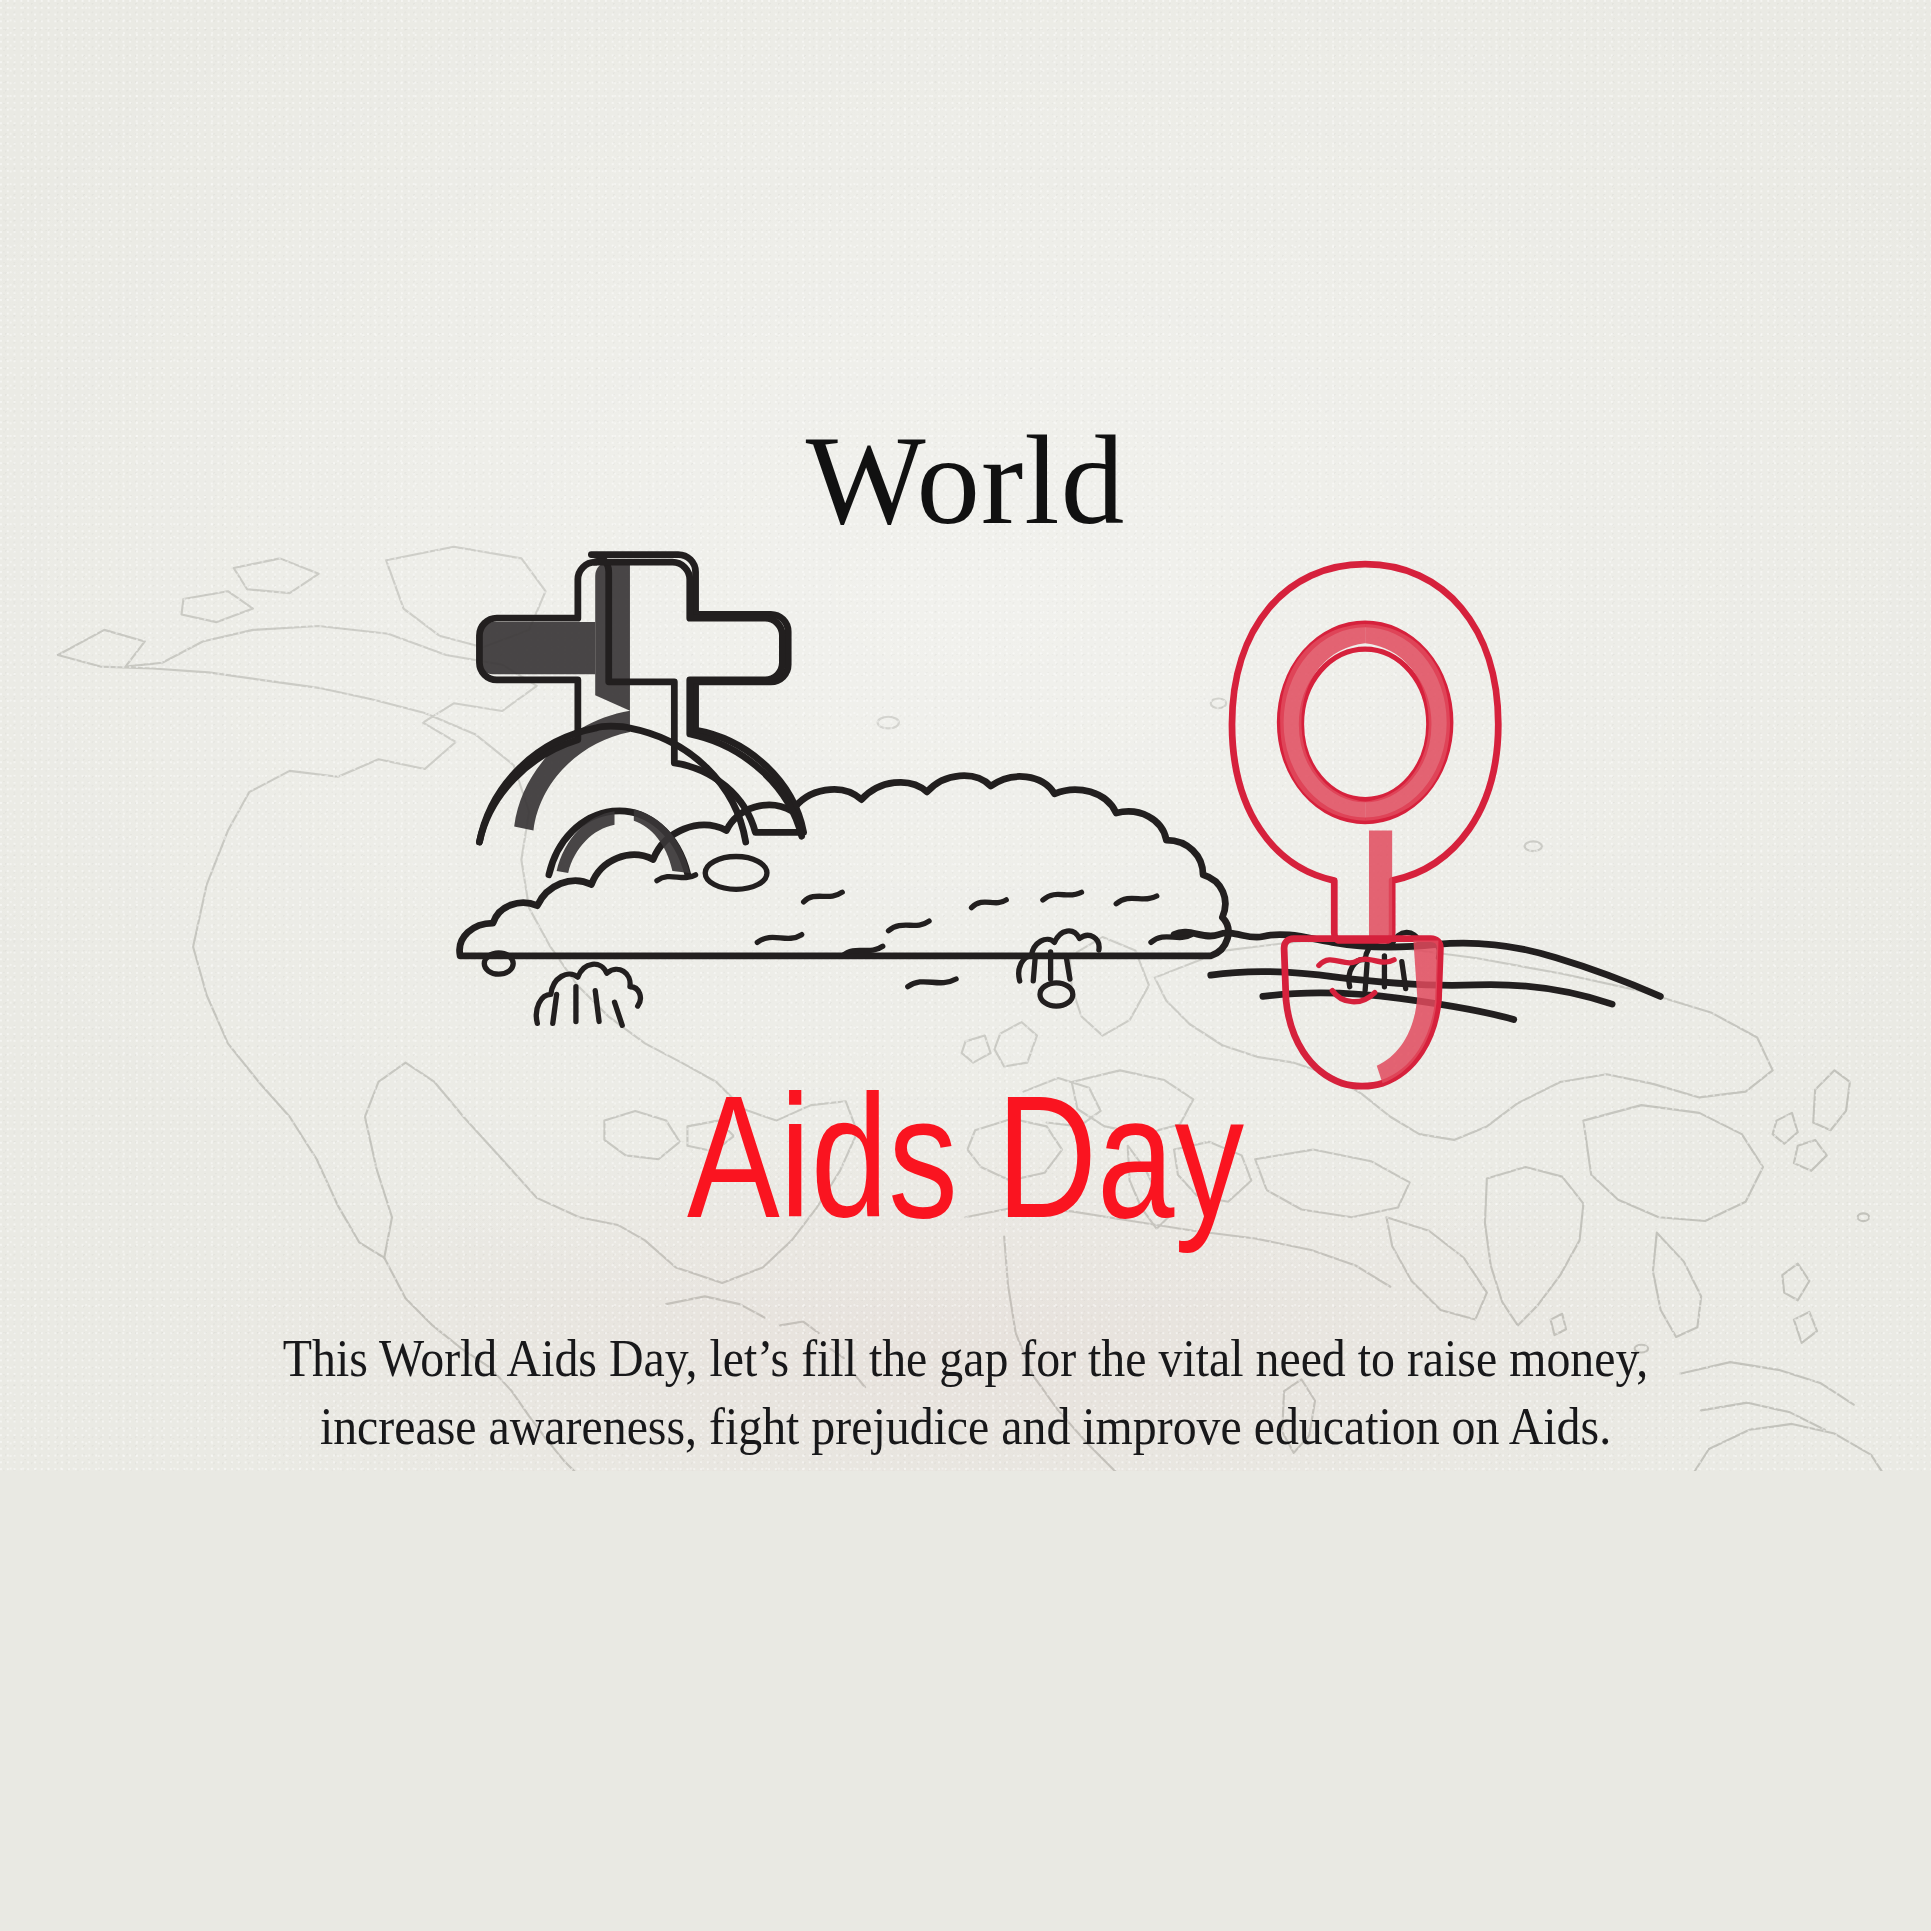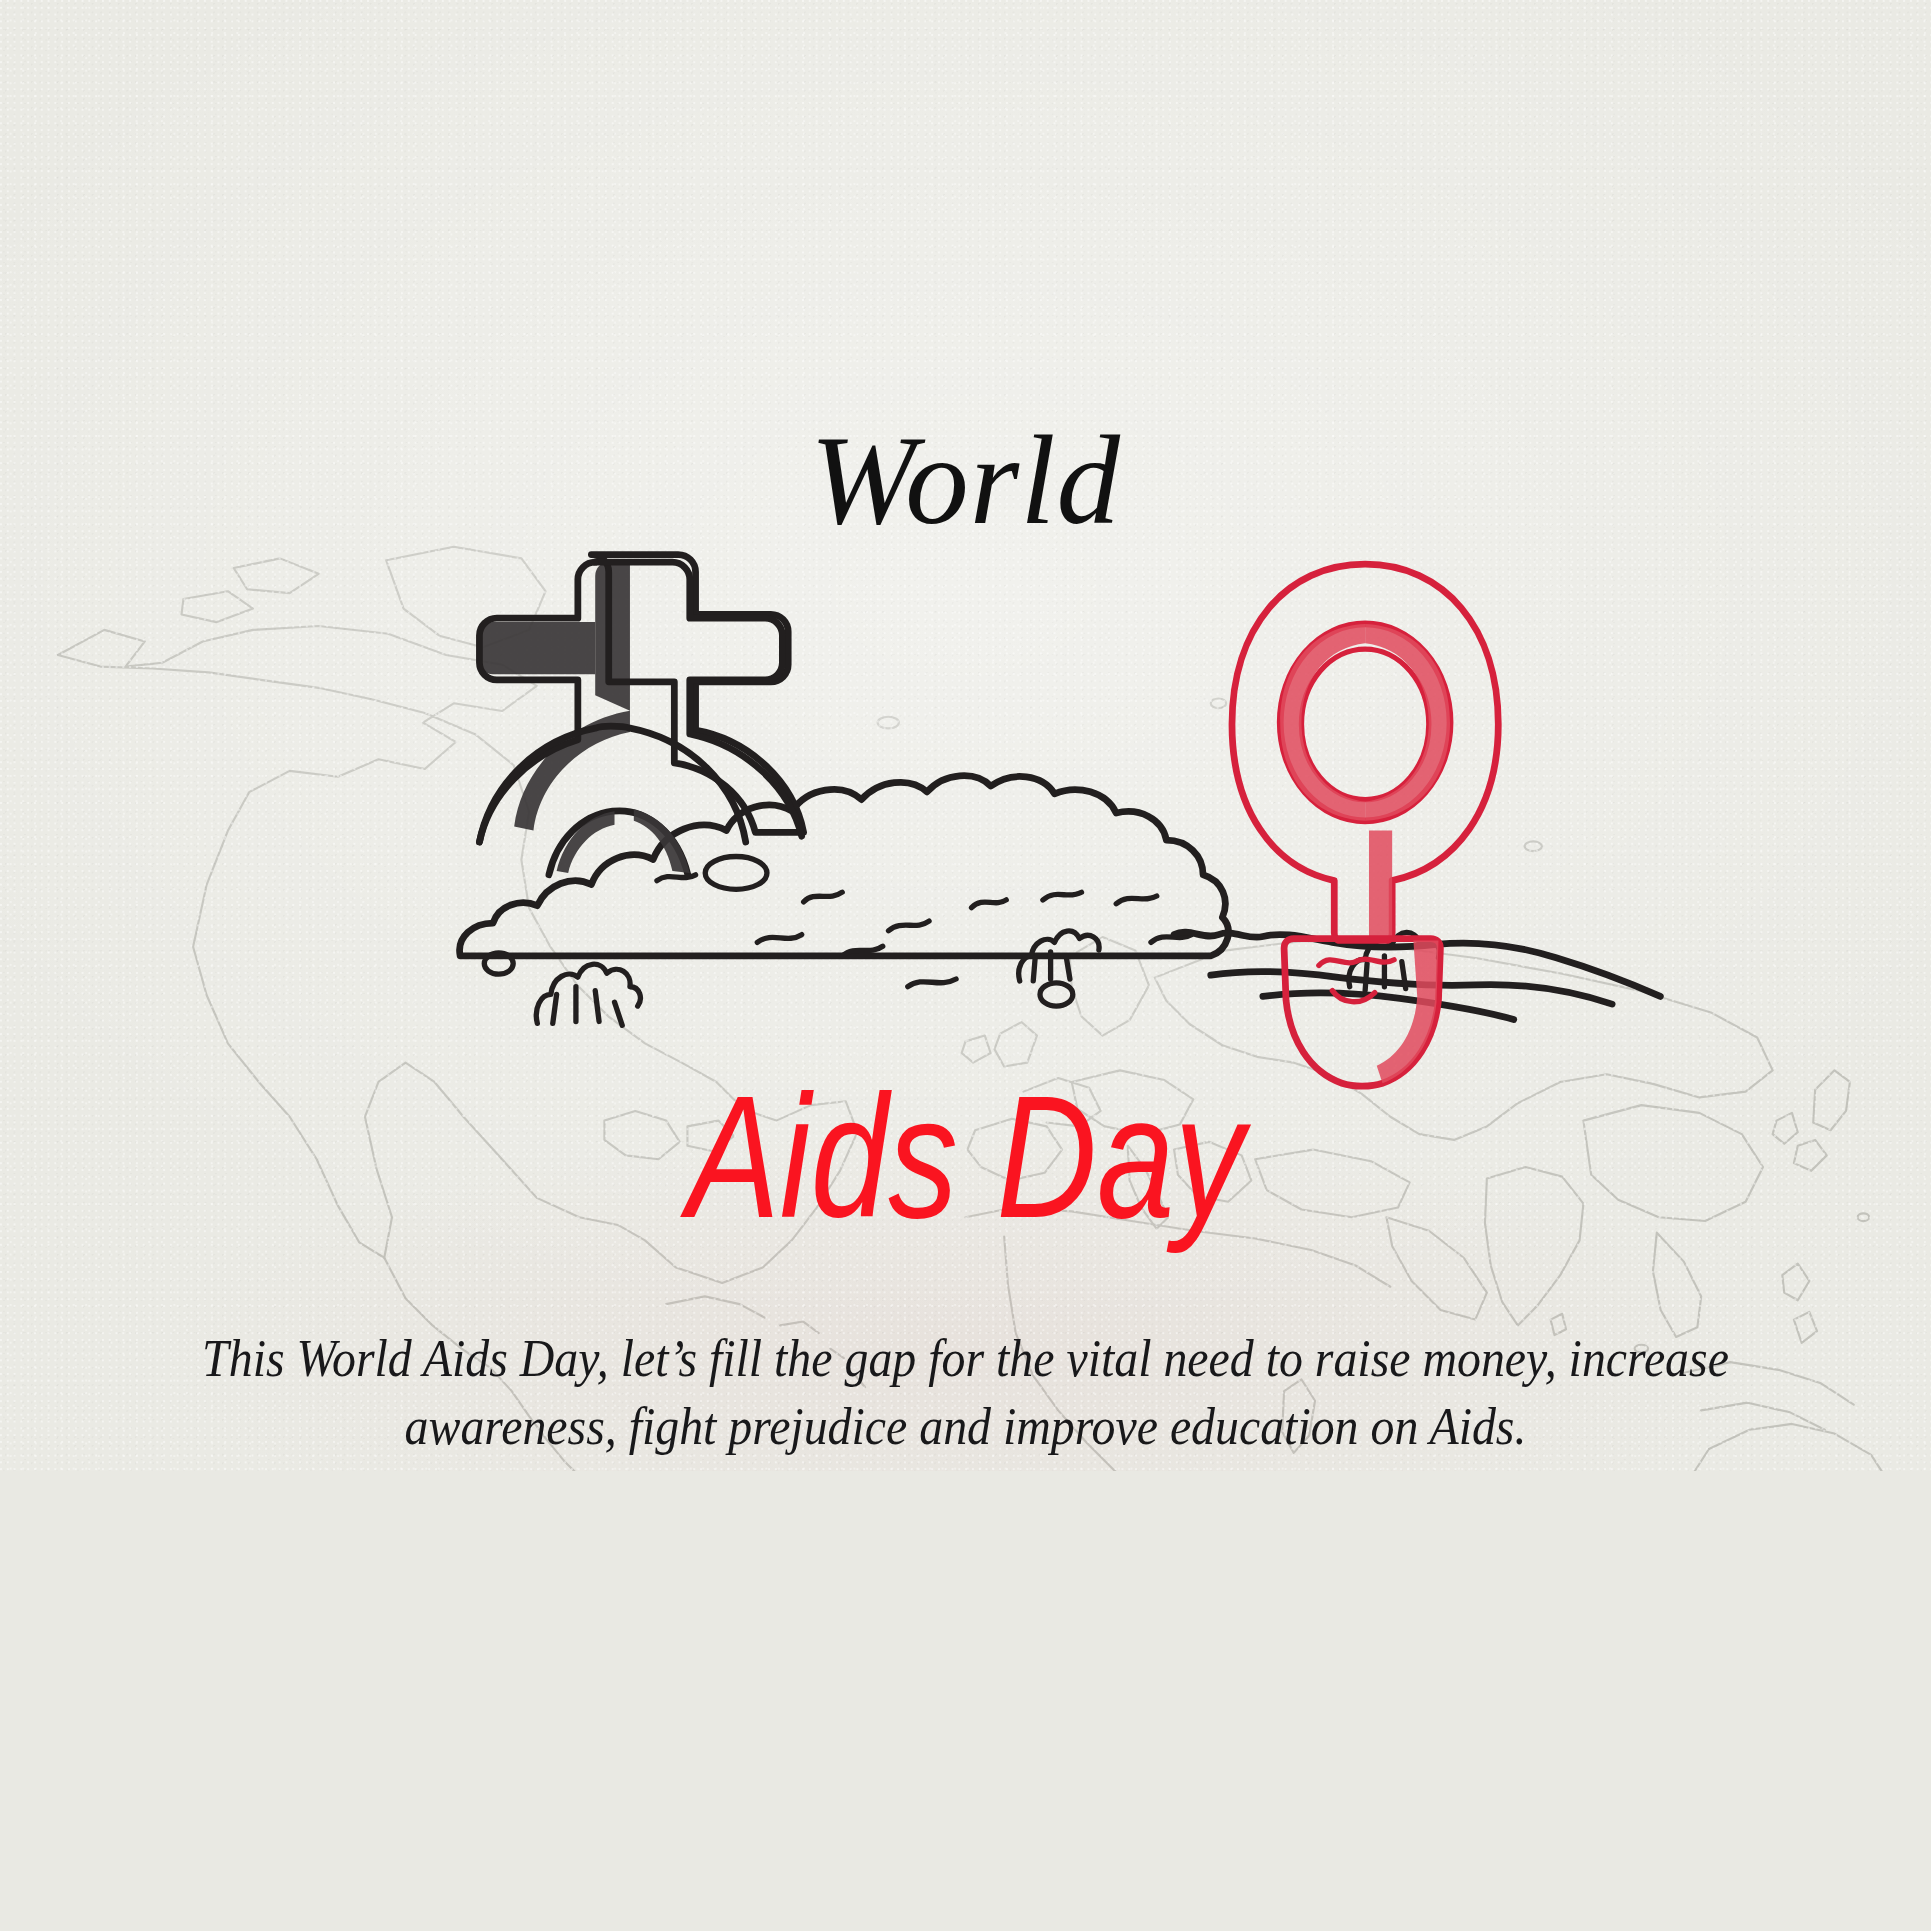--- a/index.html
+++ b/index.html
@@ -7,21 +7,20 @@
     padding: 0;
     background: #e9e9e3;
   }
   #poster {
     position: relative;
     width: 1931px;
     height: 1471px;
     background: #eaeae4;
     overflow: hidden;
     font-family: "Liberation Serif", serif;
-    font-style: italic;
   }
 
   
   .grain {
     position: absolute;
     inset: 0;
     pointer-events: none;
     background-image:
       radial-gradient(circle at 12% 18%, rgba(255,255,255,.55) 0 1px, transparent 1px),
       radial-gradient(circle at 63% 41%, rgba(0,0,0,.035) 0 1px, transparent 1px),

